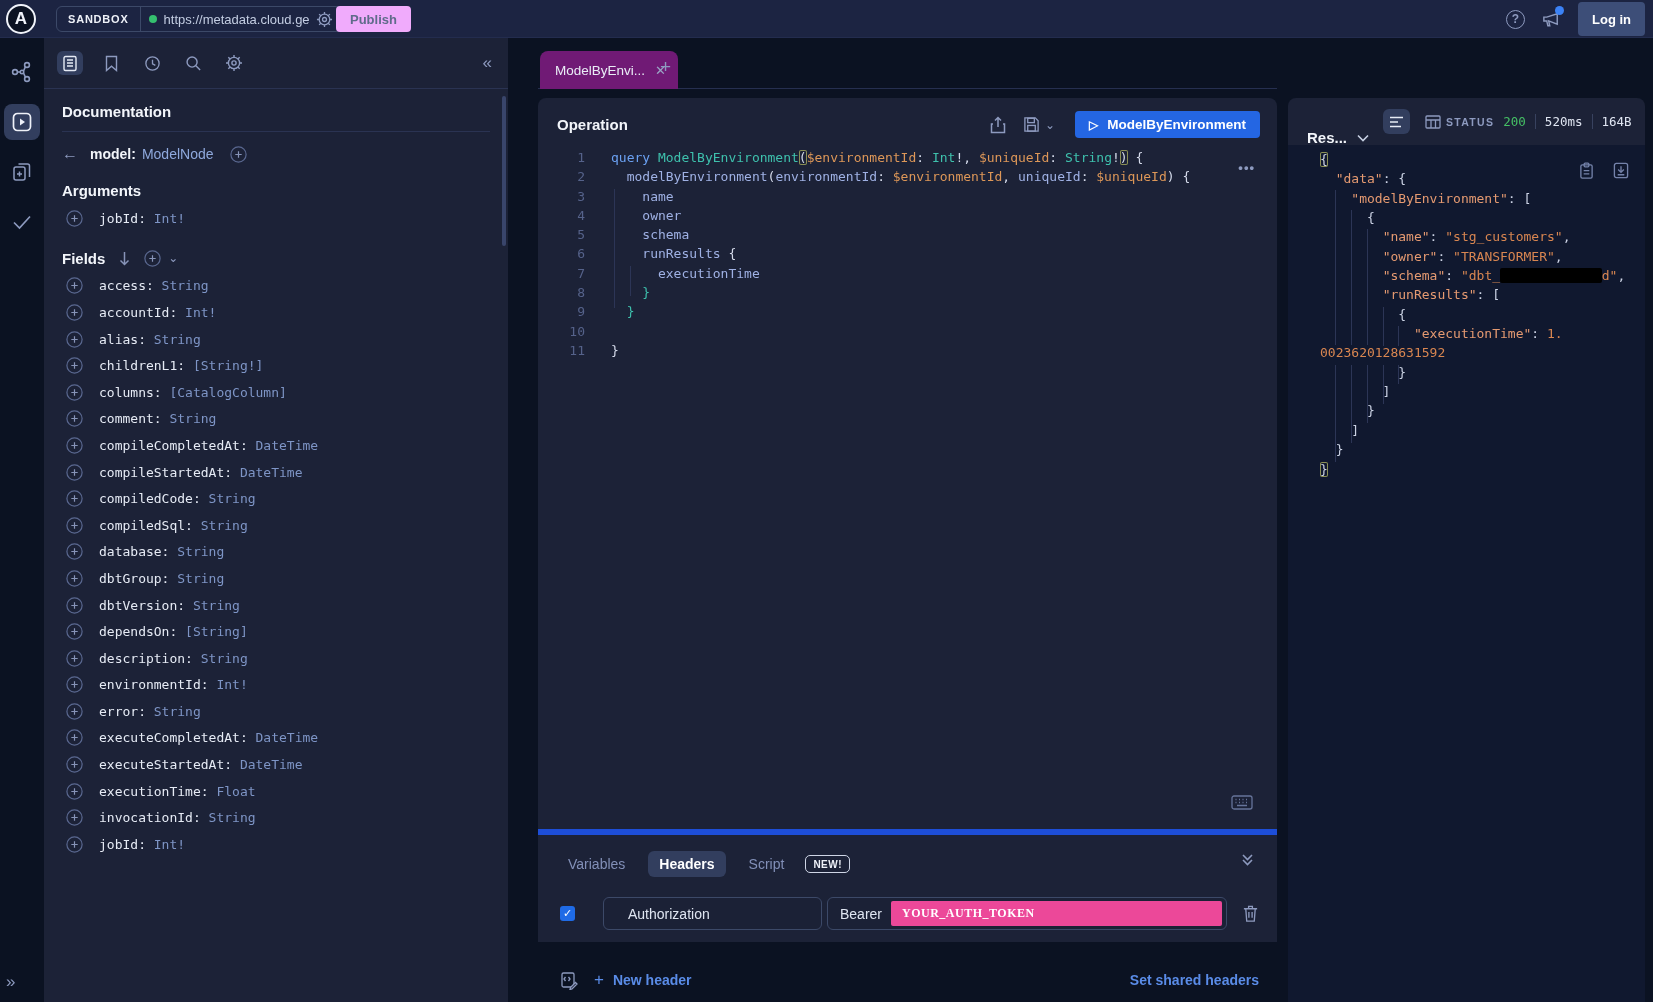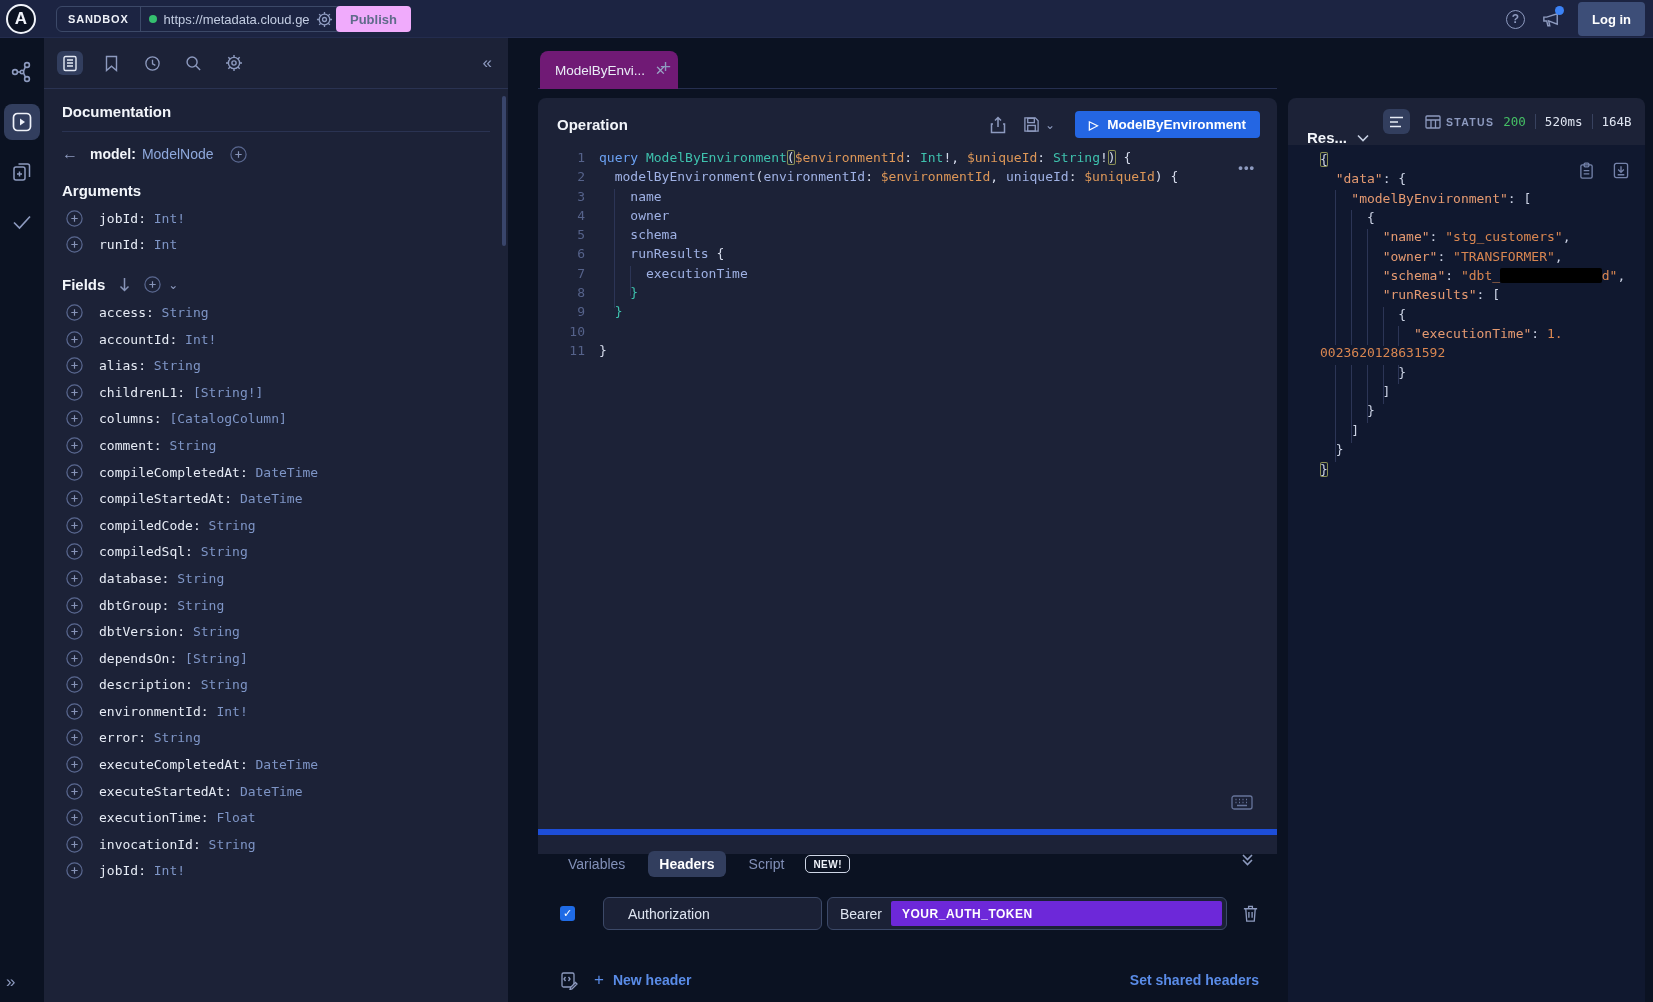--- a/index.html
+++ b/index.html
@@ -24,21 +24,21 @@
 
   
   #rail { position:absolute; left:0; top:38px; width:44px; height:964px; background:#0b1222; display:flex; flex-direction:column; align-items:center; padding-top:16px; }
   .rail-item { width:36px; height:36px; display:flex; align-items:center; justify-content:center; margin-bottom:14px; border-radius:8px; color:#8d9abf; }
   .rail-item.active { background:#323e5e; color:#eef1f8; }
   #rail-expand { position:absolute; left:6px; bottom:10px; font-size:17px; color:#8d9abf; }
 
   
   .panel { position:absolute; background:#1c2237; }
   #doc-panel { left:44px; top:38px; width:464px; height:964px; }
-  #op-panel  { left:538px; top:98px; width:739px; height:756px; border-radius:8px 8px 0 0; }
+  #op-panel  { left:538px; top:98px; width:739px; height:844px; border-radius:8px 8px 0 0; }
   #resp-panel{ left:1288px; top:98px; width:357px; height:904px; border-radius:8px 8px 0 0; }
 
   
   #doc-toolbar { height:51px; border-bottom:1px solid #2a3352; display:flex; align-items:center; padding:0 16px 0 13px; gap:15px; color:#8d9abf; }
   .doc-tool { width:26px; height:24px; display:flex; align-items:center; justify-content:center; border-radius:6px; }
   .doc-tool.active { background:#323e5e; color:#e6ebf5; }
   #doc-collapse { margin-left:auto; font-size:17px; color:#8d9abf; }
   #doc-scrollthumb { position:absolute; right:2px; top:58px; width:4px; height:150px; background:#39456b; border-radius:2px; }
   #doc-body { padding:14px 18px 0 18px; }
   .doc-heading { font-size:15px; font-weight:bold; color:#f2f5fa; }
@@ -67,40 +67,40 @@
   #op-title { font-size:15px; font-weight:bold; color:#f2f5fa; }
   #op-actions { margin-left:auto; display:flex; align-items:center; gap:17px; color:#8d9abf; }
   #save-group { display:flex; align-items:center; gap:5px; }
   .chev { font-size:12px; color:#8d9abf; }
   #run-btn { height:27px; padding:0 14px; background:#2466e3; border:none; border-radius:4px; color:#fff; font-size:13.5px; font-weight:bold; display:flex; align-items:center; gap:9px; margin-left:3px; }
   #run-icon { font-size:12px; }
   #op-more { position:absolute; top:62px; right:22px; color:#8d9abf; font-size:13px; letter-spacing:1px; font-weight:bold; }
   #code-area { position:absolute; left:0; top:52px; right:0; }
   .code-line { display:flex; height:19.3px; font-size:13px; font-family:"DejaVu Sans Mono", monospace; }
   .code-line .ln { width:47px; text-align:right; color:#55628a; flex:none; }
-  .code-line .ct { margin-left:14px; white-space:pre; }
+  .code-line .ct { margin-left:26px; white-space:pre; }
   .tk-kw{color:#6ba1f2} .tk-nm{color:#3ec1ad} .tk-vr{color:#dd9758} .tk-fl{color:#9fb1e4}
   .tk-pn{color:#d5dbeb} .tk-tl{color:#3ec1ad}
   .tk-br{color:#d5dbeb; box-shadow:inset 0 0 0 1px #8a8f55; border-radius:2px;}
   .iguide { position:absolute; width:1px; background:#2c3556; }
   #kbd-icon { position:absolute; top:697px; right:24px; color:#66749a; }
 
   
   #bottom-section { position:absolute; left:0; top:731px; right:0; bottom:0; border-top:6px solid #1d4ed8; }
   #hdr-tabs { display:flex; align-items:center; gap:12px; padding:16px 0 0 19px; }
   .hdr-tab { font-size:14px; color:#8290b8; padding:5px 11px; border-radius:6px; }
   .hdr-tab.active { background:#323e5e; color:#fff; font-weight:bold; }
   #new-badge { font-size:10px; font-weight:bold; color:#eef1f8; border:1.5px solid #cfd6e6; border-radius:5px; padding:2.5px 7px; letter-spacing:0.5px; margin-left:-2px; }
   #collapse-bottom { position:absolute; right:22px; top:18px; color:#8d9abf; }
   #hdr-row { display:flex; align-items:center; margin:20px 18px 0 22px; }
   #hdr-check { width:15px; height:15px; background:#1f6be6; border-radius:3px; color:#fff; font-size:11px; display:flex; align-items:center; justify-content:center; flex:none; }
   .hdr-field { height:33px; border:1px solid #3c4968; border-radius:6px; background:#1b2136; display:flex; align-items:center; font-size:14px; color:#dfe5f1; }
   #hdr-key-field { width:219px; margin-left:28px; padding:0 24px; }
   #hdr-val-field { flex:1; margin-left:5px; padding:0 4px 0 12px; gap:9px; }
-  #token-box { flex:1; height:25px; background:#6d28d9; border-radius:2px; display:flex; align-items:center; padding:0 11px; color:#fff; font-size:12px; font-weight:bold; font-family:Liberation Sans, sans-serif; letter-spacing:0.5px; }
+  #token-box { flex:1; height:25px; background:#ec4899; border-radius:2px; display:flex; align-items:center; padding:0 11px; color:#fff; font-size:12px; font-weight:bold; font-family:Liberation Serif, serif; letter-spacing:0.5px; }
   #hdr-trash { margin-left:15px; color:#8d9abf; }
   #hdr-footer { display:flex; align-items:center; margin:40px 18px 0 22px; }
   #env-icon { color:#8d9abf; }
   #new-header-btn { display:flex; align-items:center; gap:9px; color:#5a8ce8; font-size:14px; font-weight:bold; margin-left:16px; }
   #new-header-plus { font-size:17px; font-weight:normal; }
   #shared-headers-btn { margin-left:auto; color:#5a8ce8; font-size:14px; font-weight:bold; }
 
   
   #resp-header { height:47px; display:flex; align-items:center; padding:0 14px 0 19px; }
   #resp-title-group { display:flex; align-items:center; gap:10px;margin-top:32px; }
@@ -239,30 +239,20 @@
         <div class="field-row">
           <span class="plus-circle">
             <svg width="17" height="17" viewBox="0 0 17 17" fill="none">
               <circle cx="8.5" cy="8.5" r="7.6" stroke="#5a6890" stroke-width="1.2"></circle>
               <path d="M8.5 5.3v6.4M5.3 8.5h6.4" stroke="#8794b8" stroke-width="1.2"></path>
             </svg>
           </span>
           <span class="mono fname">jobId:</span>
           <span class="mono ftype"> Int!</span>
         </div>
-        <div class="field-row">
-          <span class="plus-circle">
-            <svg width="17" height="17" viewBox="0 0 17 17" fill="none">
-              <circle cx="8.5" cy="8.5" r="7.6" stroke="#5a6890" stroke-width="1.2"></circle>
-              <path d="M8.5 5.3v6.4M5.3 8.5h6.4" stroke="#8794b8" stroke-width="1.2"></path>
-            </svg>
-          </span>
-          <span class="mono fname">runId:</span>
-          <span class="mono ftype"> Int</span>
-        </div>
       </div>
     <div id="fields-header">
       <span class="doc-heading">Fields</span>
       <span>
         <svg width="13" height="15" viewBox="0 0 13 15" fill="none" stroke="#8794b8" stroke-width="1.5">
             <path d="M6.5 1v12M2.5 9.5l4 4 4-4"></path>
           </svg>
       </span>
       <span class="plus-circle" style="margin:0">
         <svg width="17" height="17" viewBox="0 0 17 17" fill="none">

